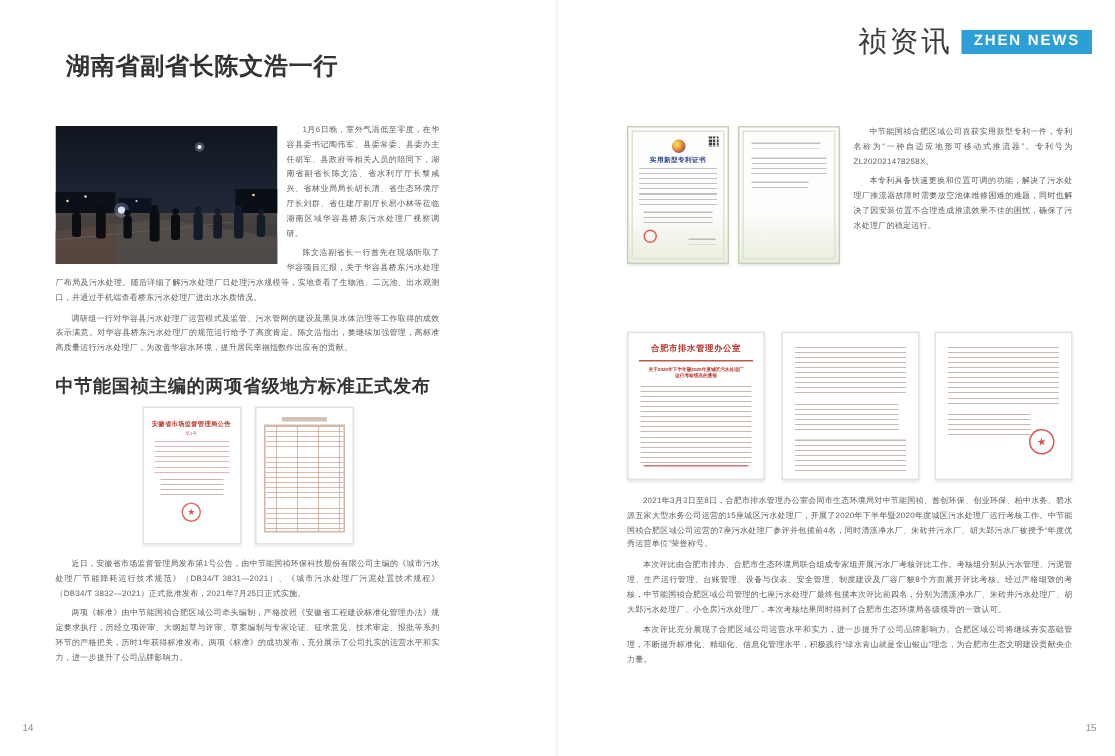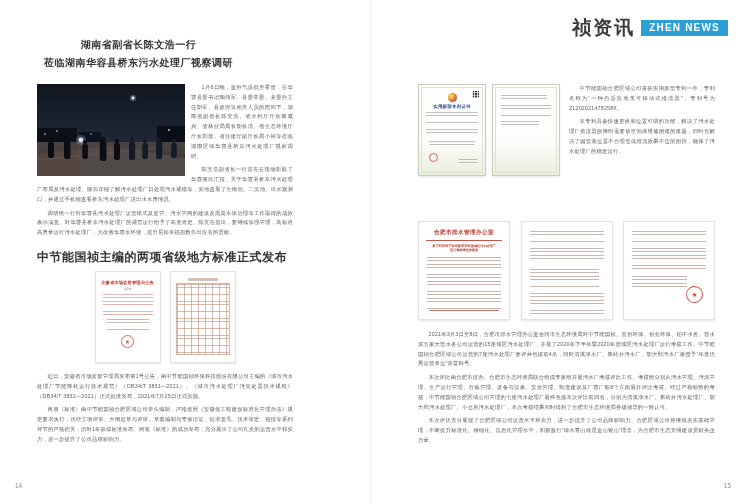--- a/index.html
+++ b/index.html
@@ -5,28 +5,28 @@
   * { margin:0; padding:0; box-sizing:border-box; }
   html,body { background:#fff; }
   body { font-family:"Liberation Sans","DejaVu Sans",sans-serif; }
   .spread { position:relative; width:743px; height:504px; background:#fff; overflow:hidden;
             outline:1px solid #ececec; }
   .gutter { position:absolute; left:369px; top:0; width:4px; height:100%;
             background:linear-gradient(to right, rgba(0,0,0,0), rgba(0,0,0,0.045), rgba(0,0,0,0)); }
 
   
   .masthead { position:absolute; top:15px; right:15px; display:flex; align-items:center; gap:6px; }
-  .masthead-cn { font-size:19px; font-weight:bold; color:#3a3a3a; letter-spacing:2px;
+  .masthead-cn { font-size:19px; font-weight:normal; color:#3a3a3a; letter-spacing:2px;
                  font-family:"Liberation Serif","DejaVu Serif",serif; }
   .masthead-en { background:#2b9fd6; color:#fff; font-size:10px; font-weight:bold;
                  padding:2px 8px 3px; letter-spacing:1.2px; }
 
   
   .headline { position:absolute; font-weight:bold; color:#333; letter-spacing:0.5px; }
-  .h-two { font-size:10px; line-height:17.5px;text-align:center; }
+  .h-two { font-size:16px; line-height:17.5px; }
   .h-one-l { font-size:12px; }
   .h-one-r { font-size:13px; }
 
   
   .bodyblock { position:absolute; font-size:5.3px; line-height:9.8px; color:#5c5c5c;
                text-align:justify; letter-spacing:0.2px; }
   .bodyblock p { text-indent:2em; margin-bottom:4px; }
 
   
   .photo { float:left; width:148px; height:92px; margin:1px 6px 7px 0; display:block; }
@@ -97,21 +97,20 @@
 <div class="spread">
   <div class="gutter"></div>
 
   <div class="masthead">
     <span class="masthead-cn">祯资讯</span>
     <span class="masthead-en">ZHEN NEWS</span>
   </div>
 
   <div class="headline h-two" style="left:44px; top:36px;">
     <div>湖南省副省长陈文浩一行</div>
-    <div>莅临湖南华容县桥东污水处理厂视察调研</div>
   </div>
 
   <div class="bodyblock" style="left:37px; top:83px; width:256px;">
     <svg class="photo" viewBox="0 0 148 92" aria-hidden="true">
       <defs>
         <linearGradient id="sky" x1="0" y1="0" x2="0" y2="1">
           <stop offset="0" stop-color="#10151f"></stop>
             <stop offset="1" stop-color="#202838"></stop>
         </linearGradient>
         <linearGradient id="road" x1="0" y1="0" x2="0" y2="1">

